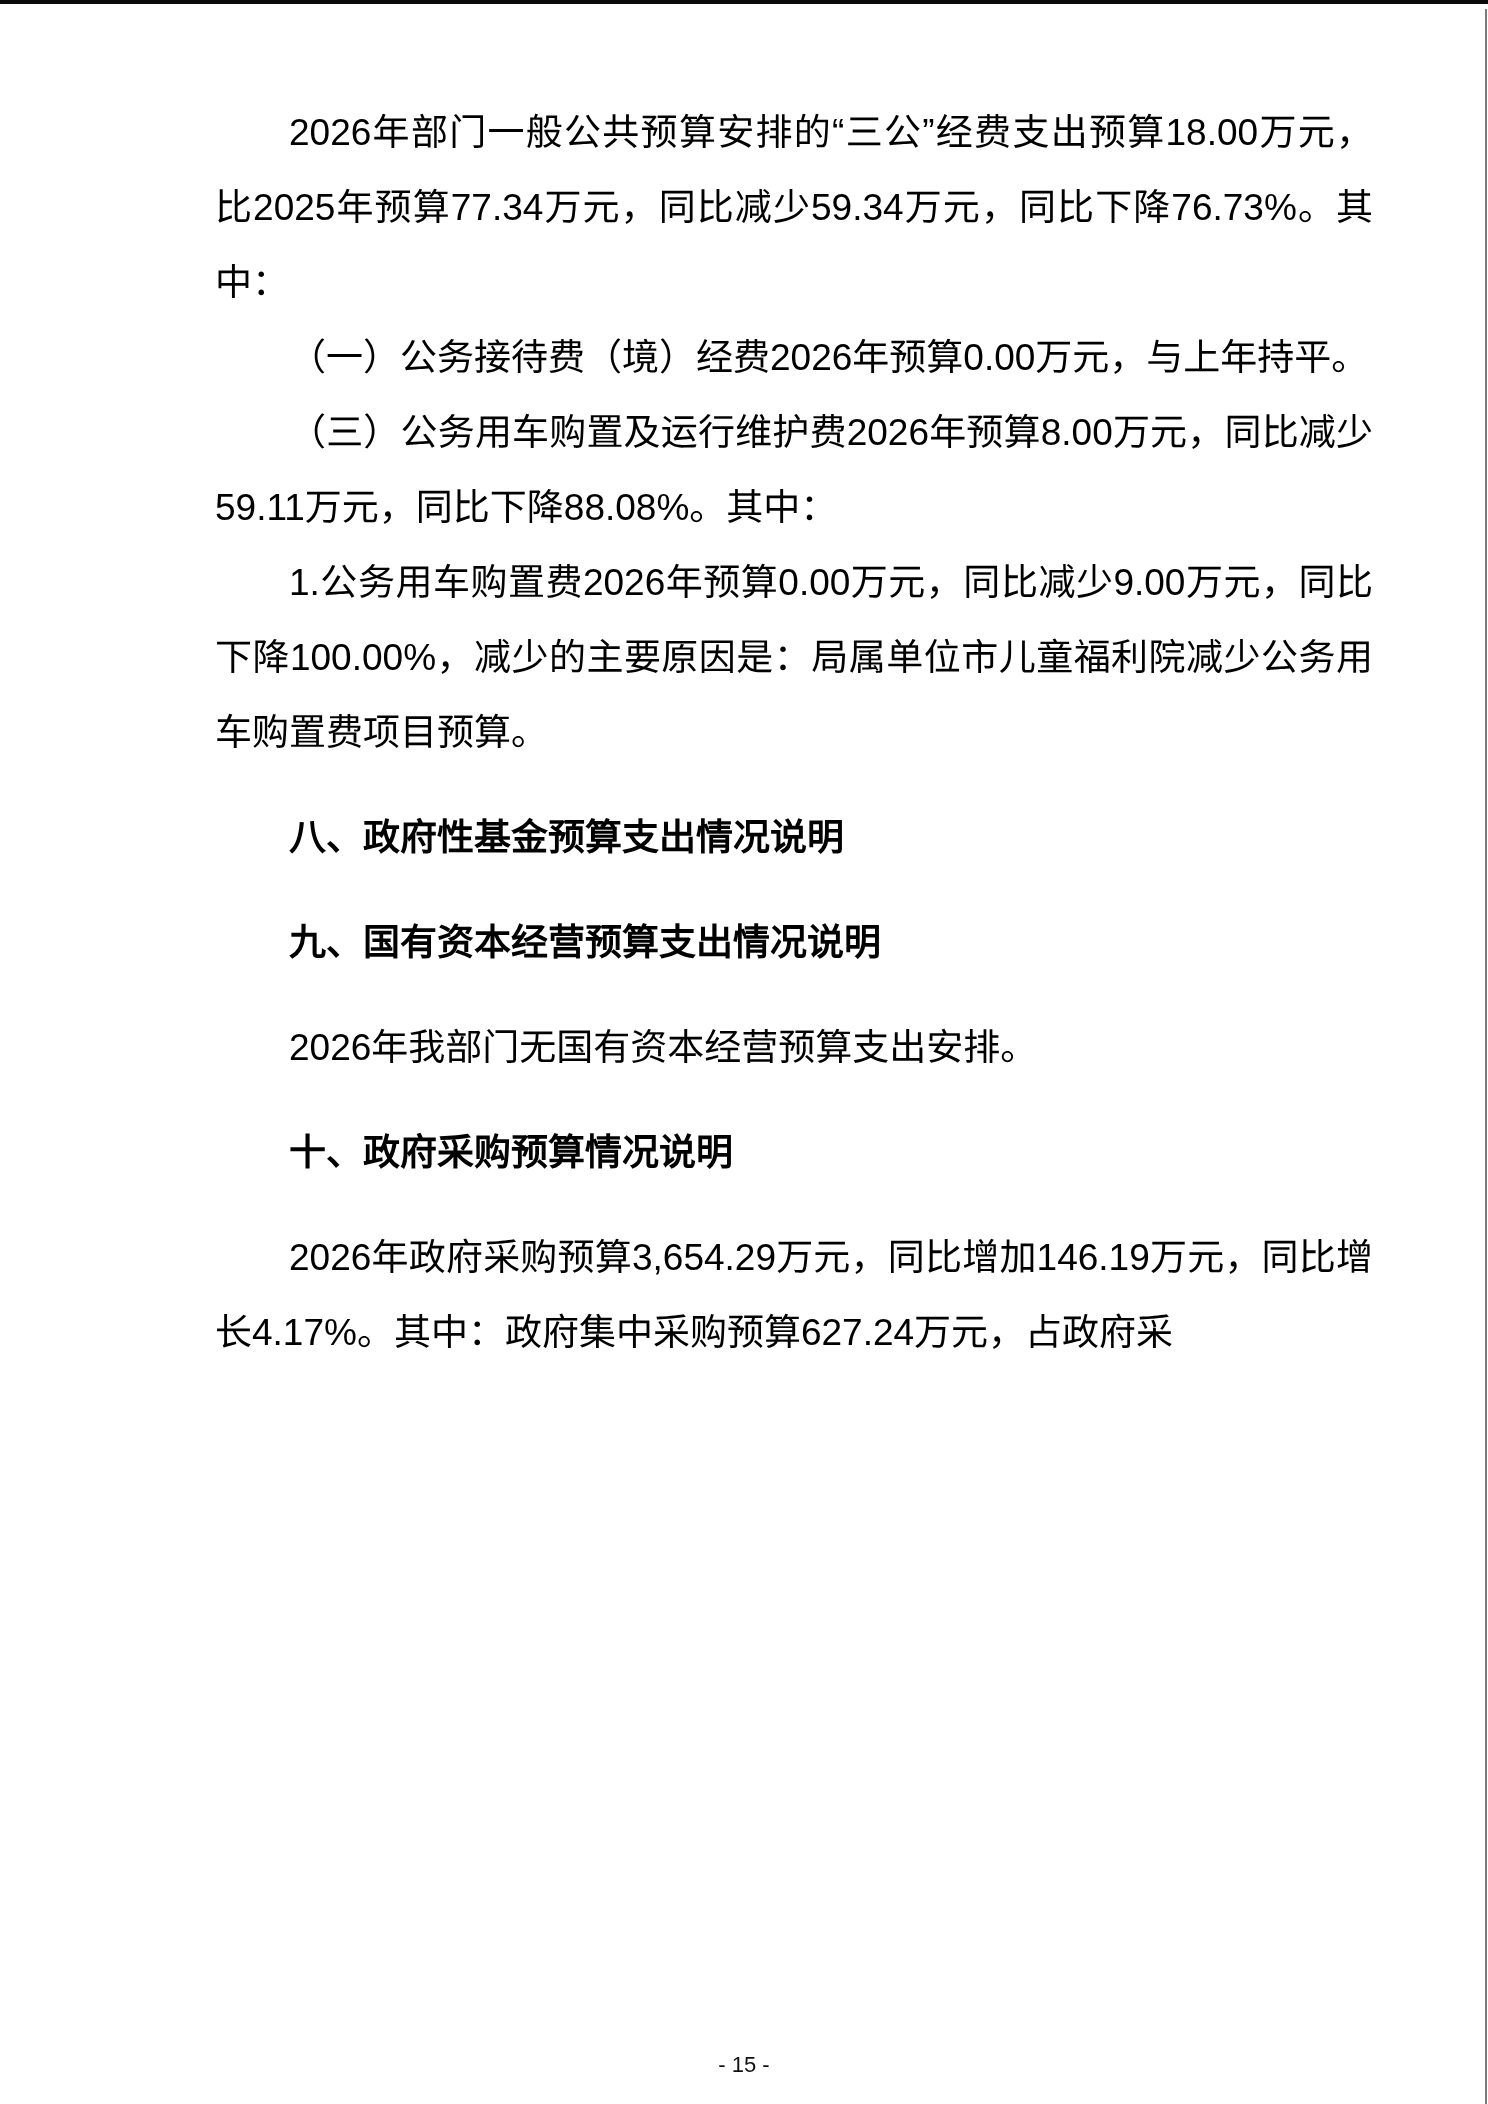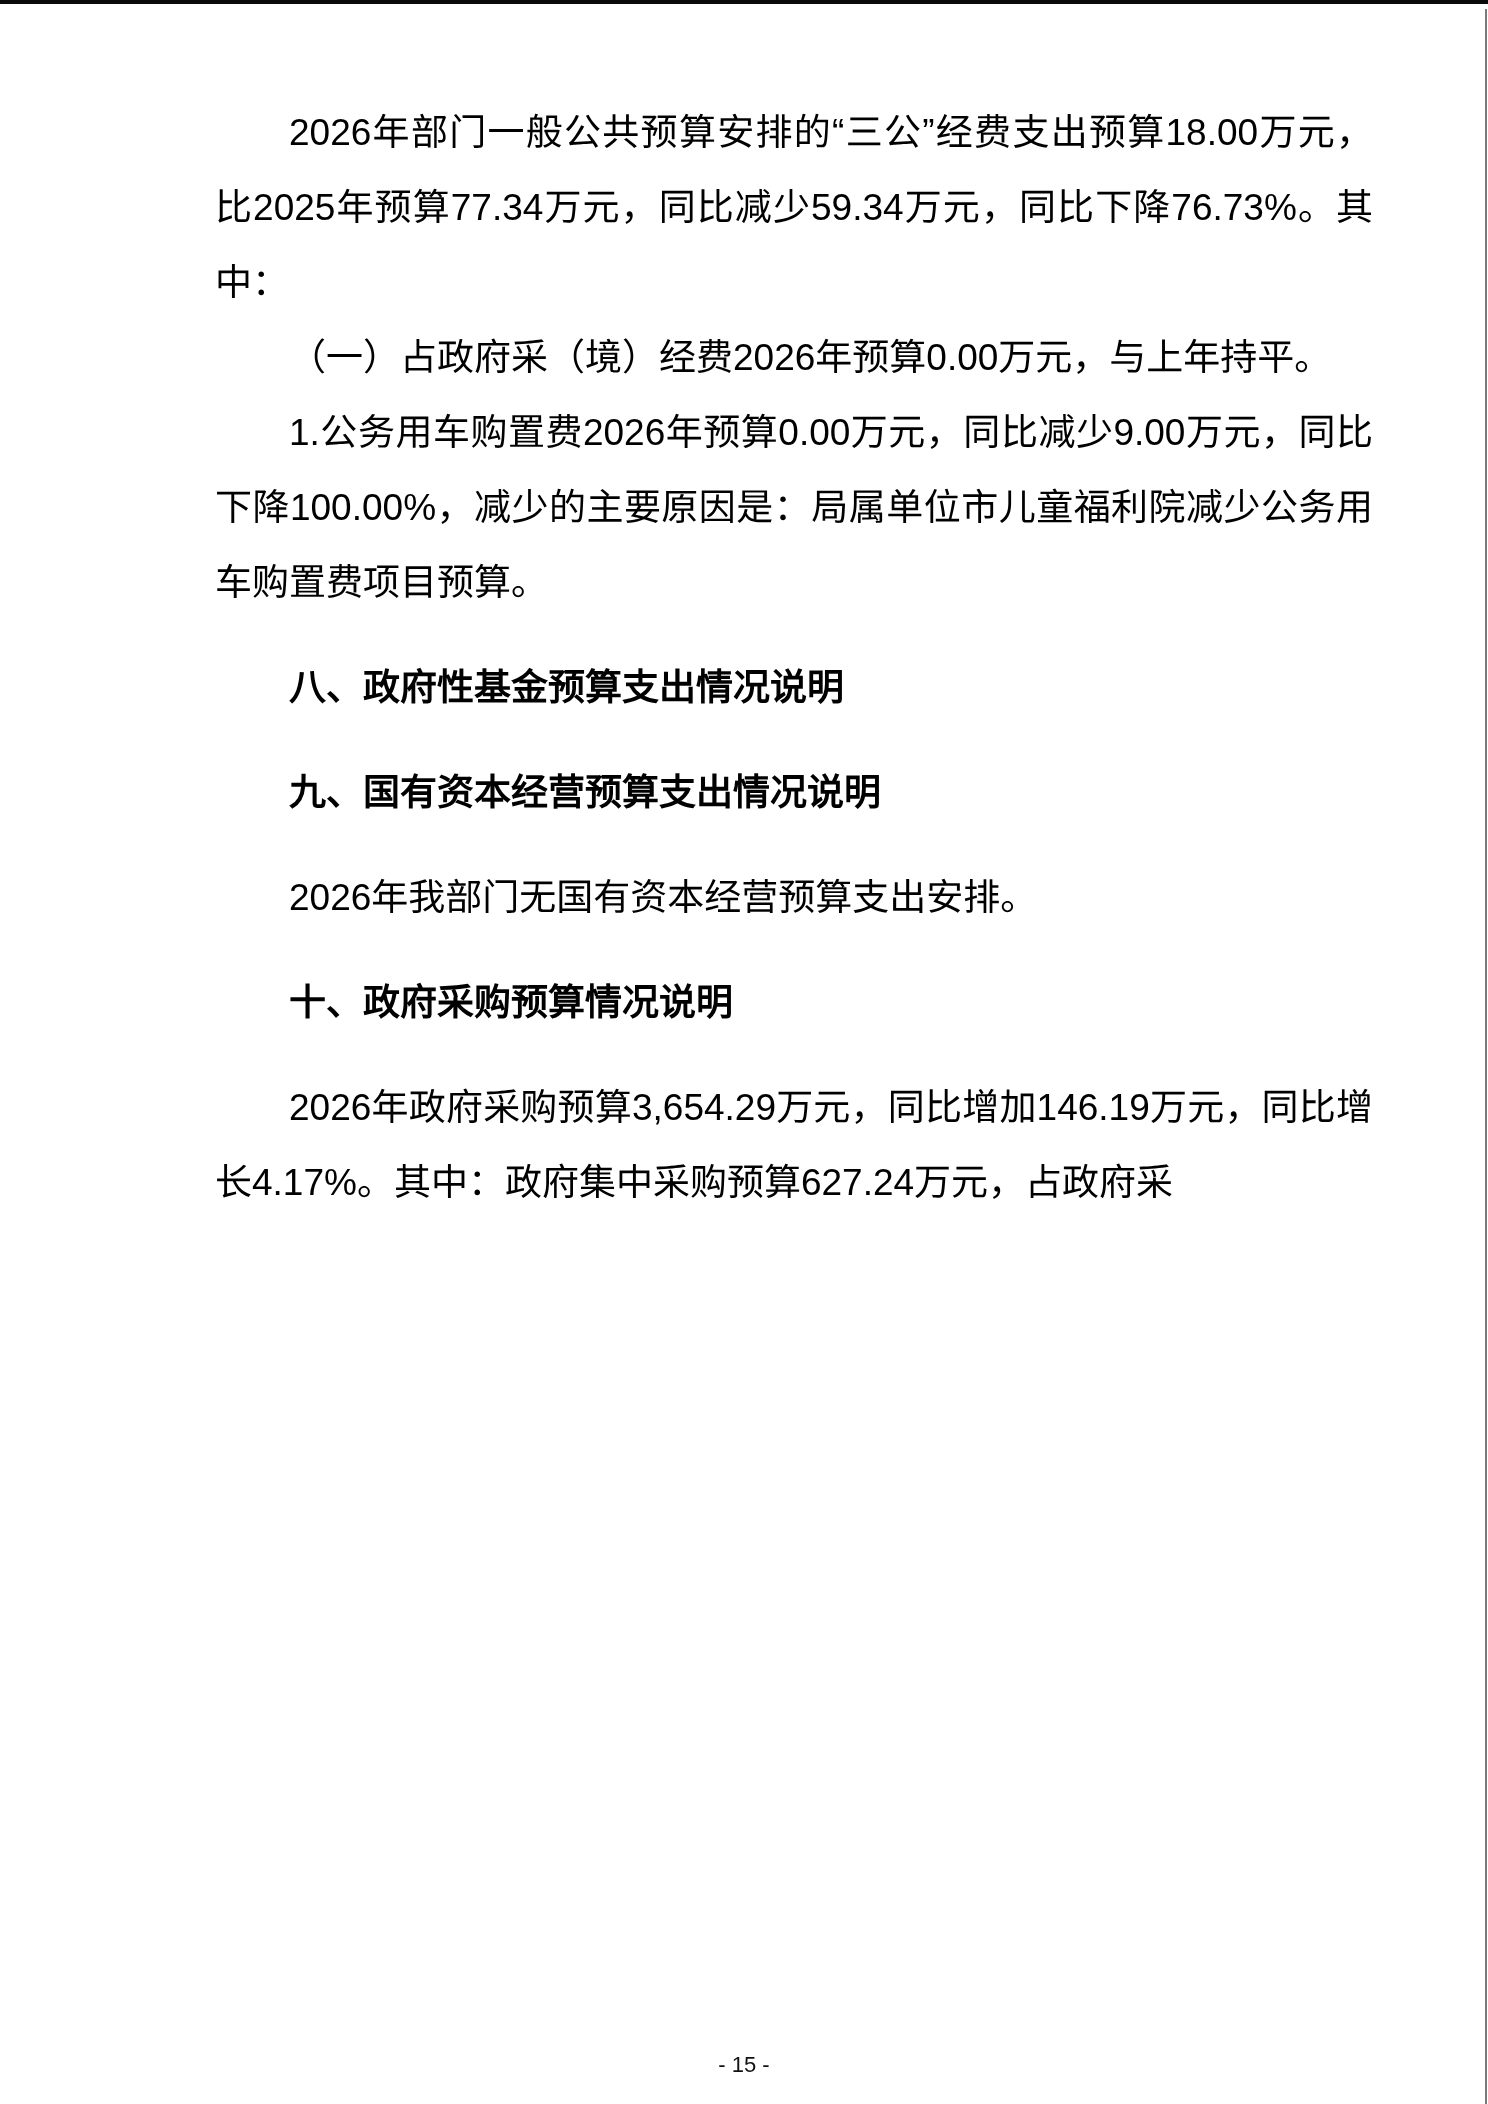--- a/index.html
+++ b/index.html
@@ -61,21 +61,22 @@
   }
 </style>
 </head>
 <body>
 
 <div class="edge-top"></div>
 <div class="edge-right"></div>
 
 <div class="page-content">
     <p class="para">2026年部门一般公共预算安排的“三公”经费支出预算18.00万元，比2025年预算77.34万元，同比减少59.34万元，同比下降76.73%。其中：</p>
-    <p class="para">（一）占政府采（境）经费2026年预算0.00万元，与上年持平。</p>
+    <p class="para">（一）公务接待费（境）经费2026年预算0.00万元，与上年持平。</p>
+    <p class="para">（三）公务用车购置及运行维护费2026年预算8.00万元，同比减少59.11万元，同比下降88.08%。其中：</p>
     <p class="para">1.公务用车购置费2026年预算0.00万元，同比减少9.00万元，同比下降100.00%，减少的主要原因是：局属单位市儿童福利院减少公务用车购置费项目预算。</p>
     <h2 class="heading">八、政府性基金预算支出情况说明</h2>
     <h2 class="heading">九、国有资本经营预算支出情况说明</h2>
     <p class="para">2026年我部门无国有资本经营预算支出安排。</p>
     <h2 class="heading">十、政府采购预算情况说明</h2>
     <p class="para">2026年政府采购预算3,654.29万元，同比增加146.19万元，同比增长4.17%。其中：政府集中采购预算627.24万元，占政府采</p>
   </div>
 
 <div class="page-footer">- 15 -</div>
 

